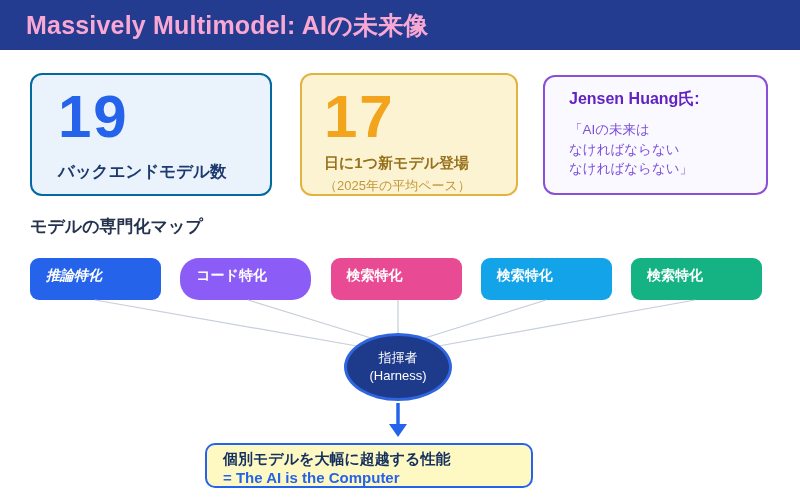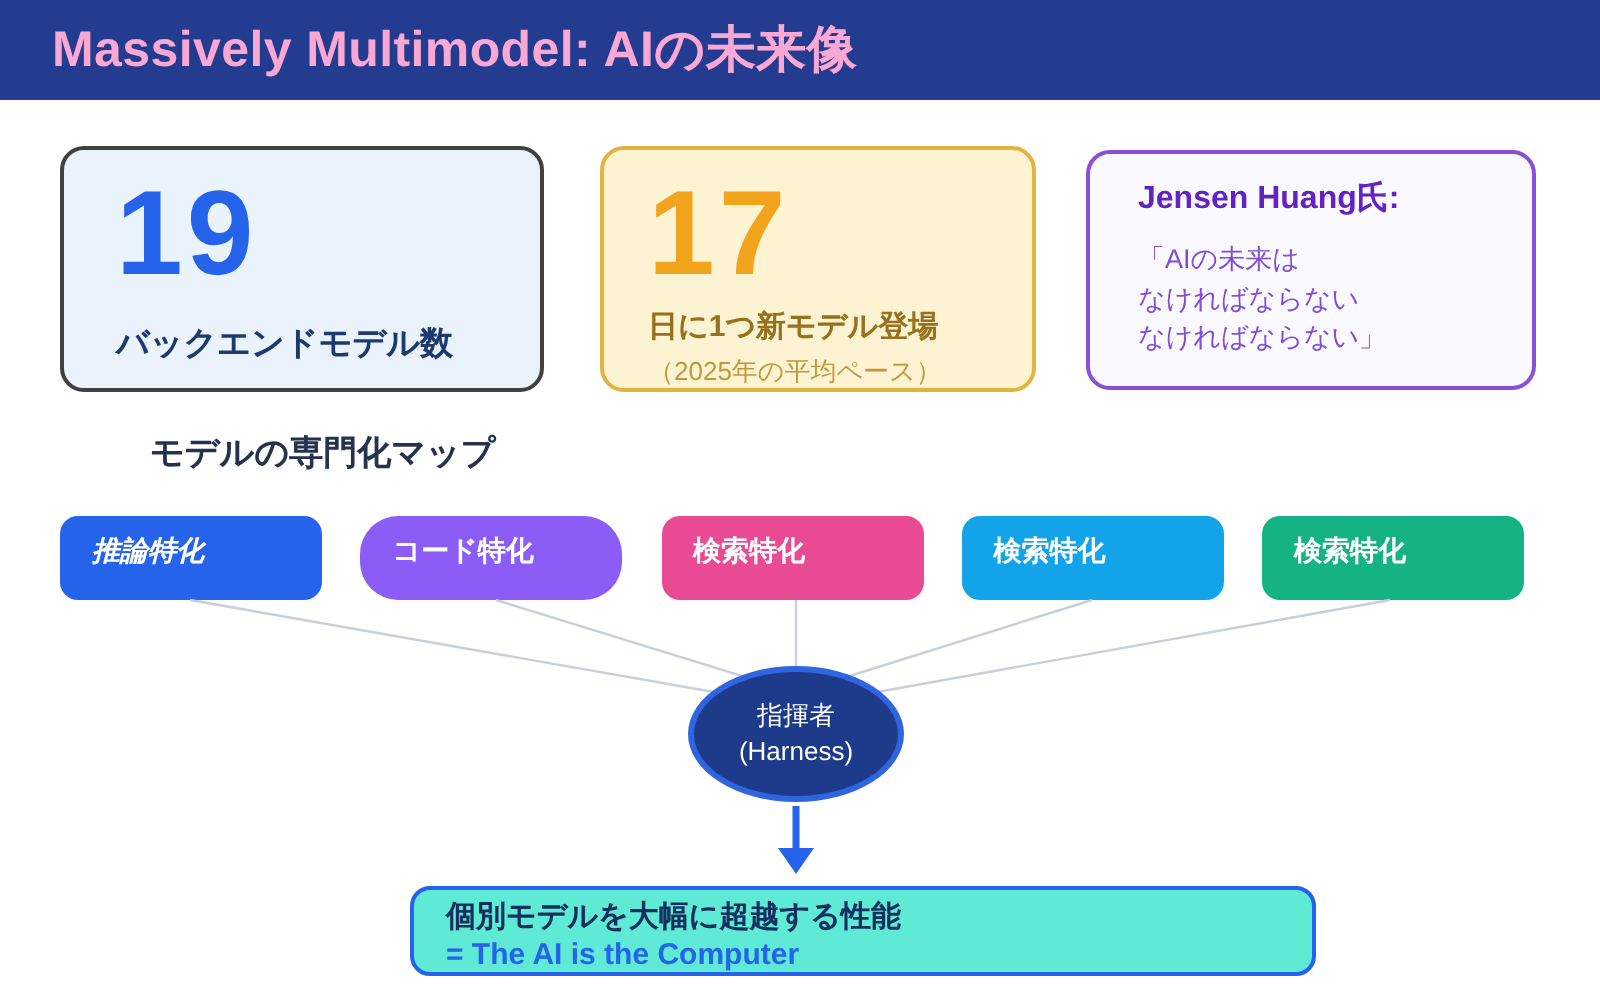--- a/index.html
+++ b/index.html
@@ -6,52 +6,52 @@
   .page{position:relative;width:800px;height:500px;overflow:hidden;background:#ffffff;
         font-family:"Liberation Sans","DejaVu Sans",sans-serif;}
 
   
   .header{position:absolute;left:0;top:0;width:800px;height:50px;background:#243c8f;}
   .header .title{position:absolute;left:0;top:0;width:650px;height:50px;line-height:50px;
         text-align:left;color:#f9a8d4;font-size:25px;font-weight:700;letter-spacing:.2px;padding-left:26px;}
 
   
   .card{position:absolute;top:73px;height:123px;border-radius:12px;box-sizing:border-box;}
-  .card-backend{left:30px;width:242px;background:#eaf2fc;border:2px solid #404040;padding:10px 26px;}
+  .card-backend{left:30px;width:242px;background:#eaf2fc;border:2px solid #0369a1;padding:10px 26px;}
   .card-pace{left:300px;width:218px;background:#fcf3d2;border:2px solid #e2b33f;padding:10px 22px;}
   .card-quote{left:543px;top:75px;width:225px;height:120px;background:#faf9ff;border:2px solid #8a4fd6;padding:12px 24px;}
   .stat-value{font-size:60px;font-weight:700;line-height:1.05;letter-spacing:2px;}
   .card-backend .stat-value{color:#2563eb;}
   .card-pace .stat-value{color:#f2a41d;}
   .card-backend .stat-label{margin-top:13px;font-size:16.5px;font-weight:700;color:#1d3a6e;}
   .card-pace .stat-label{margin-top:6px;font-size:15px;font-weight:700;color:#97711c;}
   .card-pace .stat-sublabel{margin-top:4px;font-size:13px;color:#c2973a;}
   .quote-speaker{font-size:16px;font-weight:700;color:#6322c3;}
   .quote-text{margin-top:10px;font-size:13.5px;line-height:1.45;color:#7d4fd8;}
 
   
-  .section-heading{position:absolute;left:30px;top:215px;font-size:17px;font-weight:700;color:#25334e;margin-left:45px;}
+  .section-heading{position:absolute;left:30px;top:215px;font-size:17px;font-weight:700;color:#25334e;}
 
   
   .chips-row{position:absolute;left:30px;top:258px;width:732px;display:flex;justify-content:space-between;}
   .chip{width:131px;height:42px;border-radius:9px;box-sizing:border-box;padding:9px 0 0 16px;
         color:#ffffff;font-size:14px;font-weight:700;}
 
   
   .overlay{position:absolute;left:0;top:0;width:800px;height:500px;pointer-events:none;}
 
   
   .harness-node{position:absolute;left:344px;top:333px;width:108px;height:68px;border-radius:50%;
         background:#1e3a8a;border:3px solid #2f66e0;box-sizing:border-box;
         display:flex;align-items:center;justify-content:center;}
   .harness-text{color:#ffffff;font-size:13px;line-height:1.4;text-align:center;}
 
   
-  .result-box{position:absolute;left:205px;top:443px;width:453px;height:45px;box-sizing:border-box;
-        background:#5eead4;border:2px solid #2563eb;border-radius:10px;padding:5px 16px 0;}
+  .result-box{position:absolute;left:205px;top:443px;width:328px;height:45px;box-sizing:border-box;
+        background:#fef9c3;border:2px solid #2563eb;border-radius:10px;padding:5px 16px 0;}
   .result-line1{font-size:15px;font-weight:700;color:#15305e;line-height:1.25;}
   .result-line2{font-size:15px;font-weight:700;color:#2563eb;line-height:1.25;}
 </style>
 </head>
 <body>
 
 <div class="page">
 
   <div class="header" style="background: rgb(36, 60, 143);">
     <div class="title">Massively Multimodel: AIの未来像</div>

